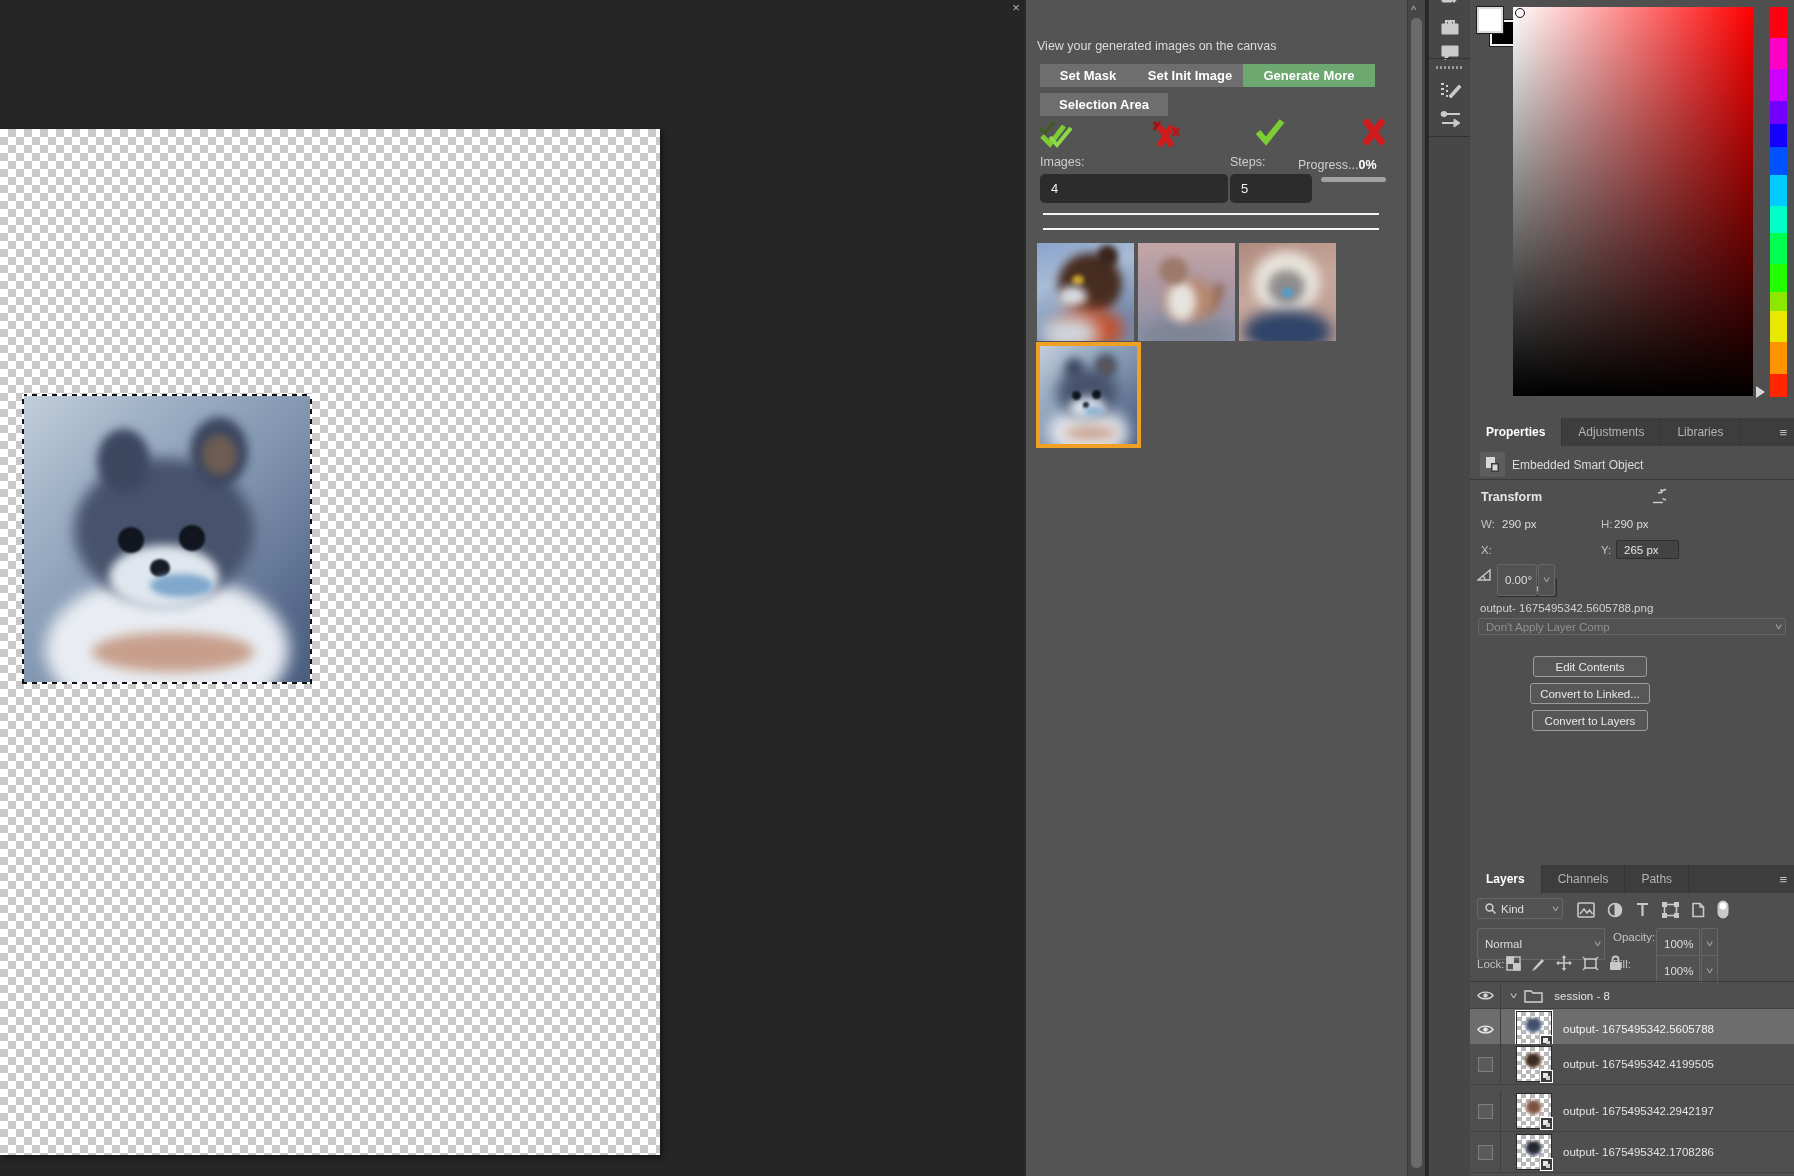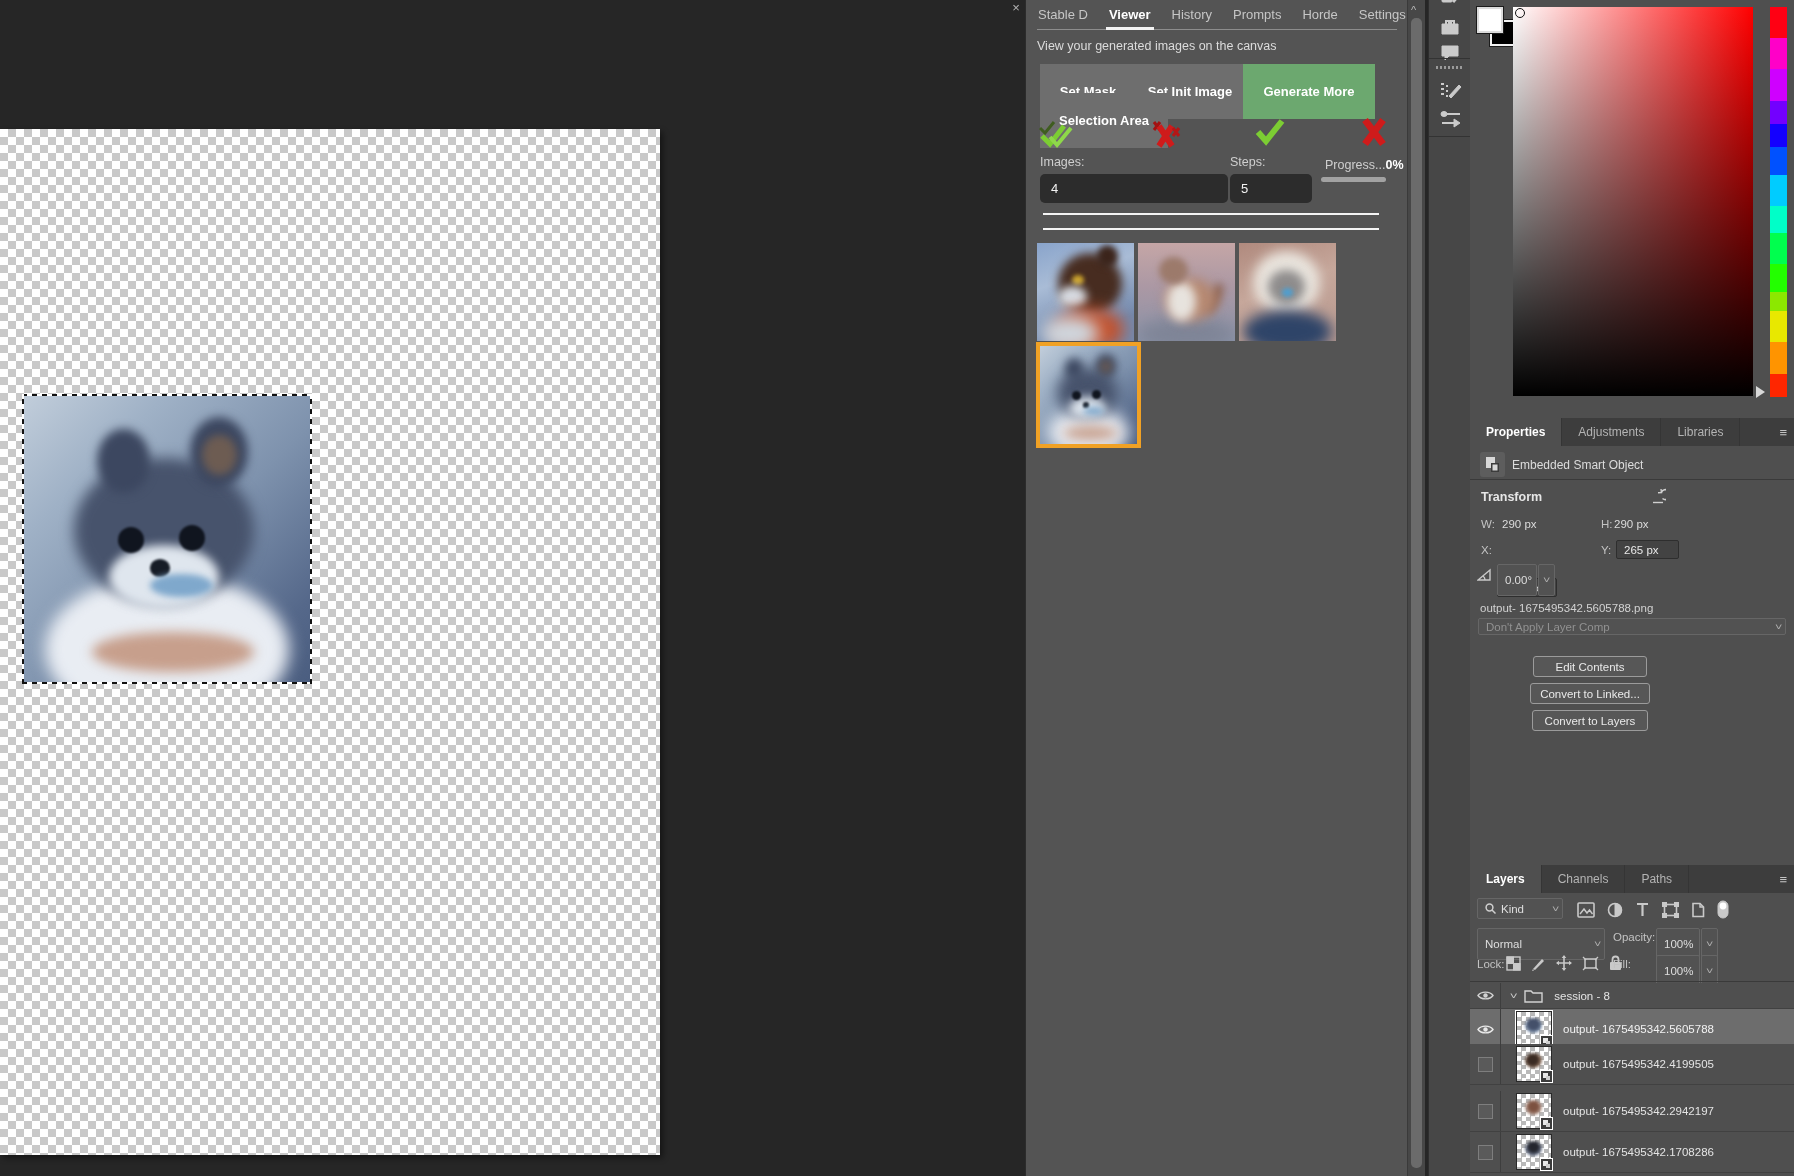--- a/index.html
+++ b/index.html
@@ -55,21 +55,21 @@
   .sd-tabs{position:absolute;left:12px;top:0;right:8px;height:29px;border-bottom:1px solid #8d8d8d;
     display:flex;align-items:center;gap:19px;font-size:13px;color:#c6c6c6;}
   .sd-tab{position:relative;padding:0 1px;cursor:default;white-space:nowrap;}
   .sd-tab.active{color:#fff;font-weight:bold;}
   .sd-tab.active::after{content:"";position:absolute;left:-2px;right:-2px;bottom:-8px;height:3px;background:#f2f2f2;}
   .ver{display:flex;align-items:center;gap:4px;margin-left:2px;}
   .ver .ap{display:flex;flex-direction:column;font-size:8px;line-height:7px;color:#55b96a;font-weight:bold;}
   .ver .vnum{color:#d2d2d2;font-size:12px;}
   #sd-desc{left:1037px;top:39px;font-size:12.5px;color:#dcdcdc;}
   .sd-btn{position:absolute;height:23px;background:#6e6e6e;color:#fff;font-weight:bold;font-size:13px;
-    display:flex;align-items:center;justify-content:center;padding:16px 12px;cursor:pointer;}
+    display:flex;align-items:center;justify-content:center;padding:0 12px;cursor:pointer;}
   .sd-btn.green{background:#6ca86f;}
   .icn{position:absolute;}
   .sd-label{position:absolute;font-size:12.5px;color:#cfcfcf;}
   .sd-input{position:absolute;height:29px;background:#2c2c2c;border-radius:5px;color:#f2f2f2;
     font-size:13px;line-height:29px;padding-left:11px;box-sizing:border-box;}
   #progress-track{left:1321px;top:177px;width:65px;height:5px;background:#a2a2a2;border-radius:3px;}
   .wline{position:absolute;left:1043px;width:336px;height:2px;background:#f4f4f4;}
   .thumb{position:absolute;width:97px;height:98px;overflow:hidden;cursor:pointer;}
   .thumb.sel{outline:4px solid #f0a125;}
 
@@ -156,35 +156,20 @@
       <div class="ants" style="left:0;top:0;width:290px;height:2px;"></div>
       <div class="ants" style="left:0;bottom:0;width:290px;height:2px;"></div>
       <div class="ants v" style="left:0;top:0;width:2px;height:290px;"></div>
       <div class="ants v" style="right:0;top:0;width:2px;height:290px;"></div>
     </div>
   </div>
 
   <div id="sd-panel" class="abs"></div>
   <div id="sd-close" class="abs">×</div>
 
-  <div class="sd-tabs" style="left:1037px;top:0;width:360px;">
-    <div class="sd-tab">Stable D</div>
-    <div class="sd-tab active">Viewer</div>
-    <div class="sd-tab">History</div>
-    <div class="sd-tab">Prompts</div>
-    <div class="sd-tab">Horde</div>
-    <div class="sd-tab">Settings</div>
-    <div class="ver">
-      <span class="ap">
-        <span>A</span>
-          <span>P</span>
-      </span>
-      <span class="vnum">v1.1.0</span>
-    </div>
-  </div>
 
   <div id="sd-desc" class="abs">View your generated images on the canvas</div>
 
   <div class="sd-btn" style="left:1040px;top:64px;width:72px;">Set Mask</div>
   <div class="sd-btn" style="left:1125px;top:64px;width:106px;">Set Init Image</div>
   <div class="sd-btn green" style="left:1243px;top:64px;width:108px;">Generate More</div>
   <div class="sd-btn" style="left:1040px;top:93px;width:104px;">Selection Area</div>
 
   <div class="icn" style="left:1038px;top:120px;">
     <svg width="36" height="30" viewBox="0 0 36 30">
@@ -206,21 +191,21 @@
     </svg>
   </div>
   <div class="icn" style="left:1360px;top:116px;">
     <svg width="28" height="32" viewBox="0 0 28 32">
       <path d="M5,4 L23,28 M23,4 L5,28" stroke="#cf1b1b" stroke-width="7"></path>
     </svg>
   </div>
 
   <div class="sd-label" style="left:1040px;top:155px;">Images:</div>
   <div class="sd-label" style="left:1230px;top:155px;">Steps:</div>
-  <div class="sd-label" style="left:1325px;top:158px;">
+  <div class="sd-label" style="left:1298px;top:158px;">
     <span>Progress...</span><b style="color:#fff;">0%</b>
   </div>
   <div class="sd-input" style="left:1040px;top:174px;width:188px;">4</div>
   <div class="sd-input" style="left:1230px;top:174px;width:82px;">5</div>
   <div id="progress-track" class="abs"></div>
 
   <div class="wline" style="top:213px;"></div>
   <div class="wline" style="top:228px;"></div>
 
   <div class="thumb" style="left:1037px;top:243px;">

